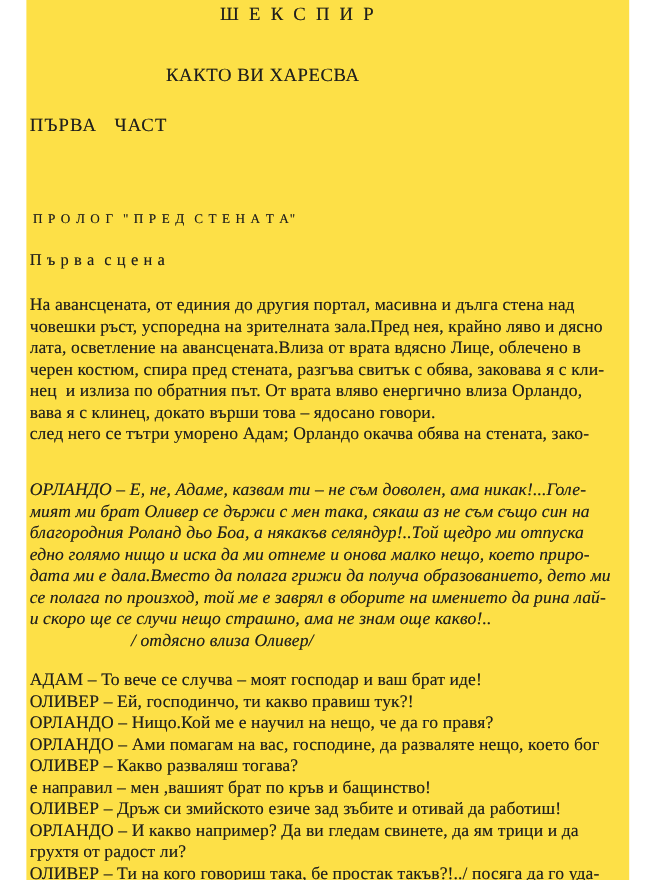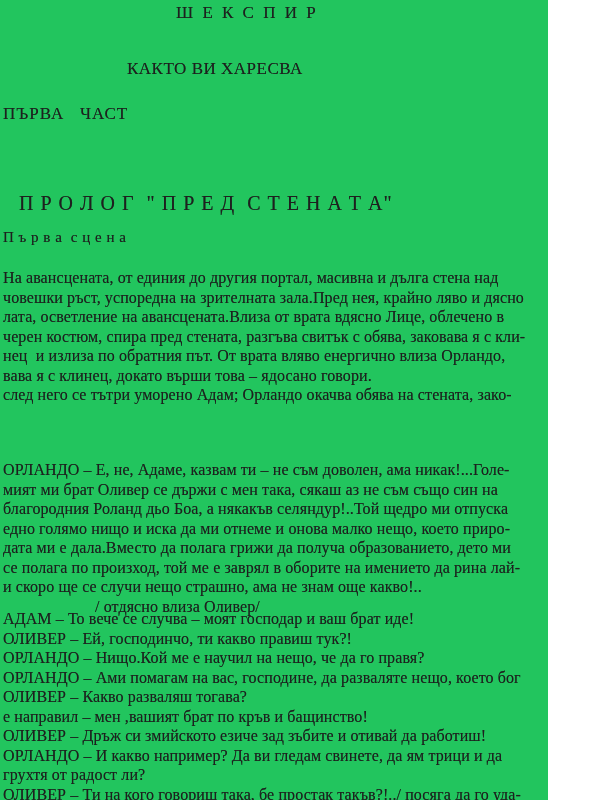--- a/index.html
+++ b/index.html
@@ -4,46 +4,47 @@
 <style>
   html, body {
     margin: 0;
     padding: 0;
     background: #ffffff;
   }
   .page {
     position: relative;
     width: 548px;
     height: 800px;
-    background: #22c55e;
+    background: #fde047;
     overflow: hidden;
     font-family: "Liberation Serif", serif;
     color: #1f1f1f;
     text-shadow: 0 0 0.5px rgba(0,0,0,0.45);
+    margin-left: 24px;
   }
   .abs { position: absolute; white-space: pre; }
   .author-heading {
     top: 3px; left: 176px;
     font-size: 17px;
     letter-spacing: 2.5px;
   }
   .play-title {
     top: 59px; left: 127px;
     font-size: 17px;
     letter-spacing: 0.5px;
   }
   .part-heading {
     top: 104px; left: 3px;
     font-size: 17px;
     letter-spacing: 1px;
     text-align: right;
   }
   .prologue-heading {
-    top: 192px; left: 19px;
-    font-size: 20px;
+    top: 192px; left: 6px;
+    font-size: 12px;
     letter-spacing: 1px;
   }
   .scene-heading {
     top: 229px; left: 3px;
     font-size: 15px;
     letter-spacing: 0.5px;
   }
   .text-block {
     position: absolute;
     left: 3px;
@@ -51,21 +52,21 @@
     font-size: 16px;
     letter-spacing: 0.1px;
   }
   .text-block .line {
     white-space: pre;
     line-height: 19.5px;
     height: 19.5px;
     overflow: hidden;
   }
   .stage-direction { top: 268px; }
-  .orlando-speech  { top: 460px; }
+  .orlando-speech  { top: 436px; font-style: italic; }
   .dialogue        { top: 609px; }
   .entrance-note { padding-left: 92px; }
 </style>
 </head>
 <body>
 
 <div class="page">
 
   <div class="abs author-heading">Ш Е К С П И Р</div>
 

